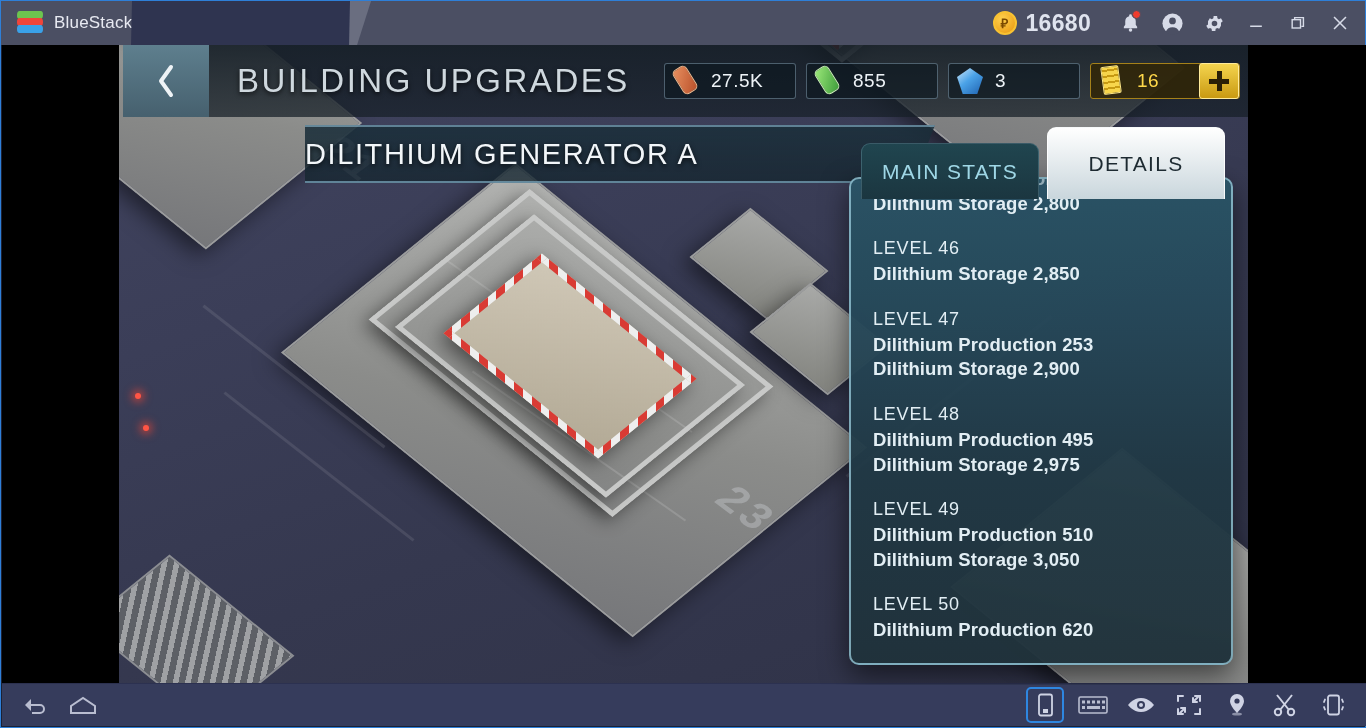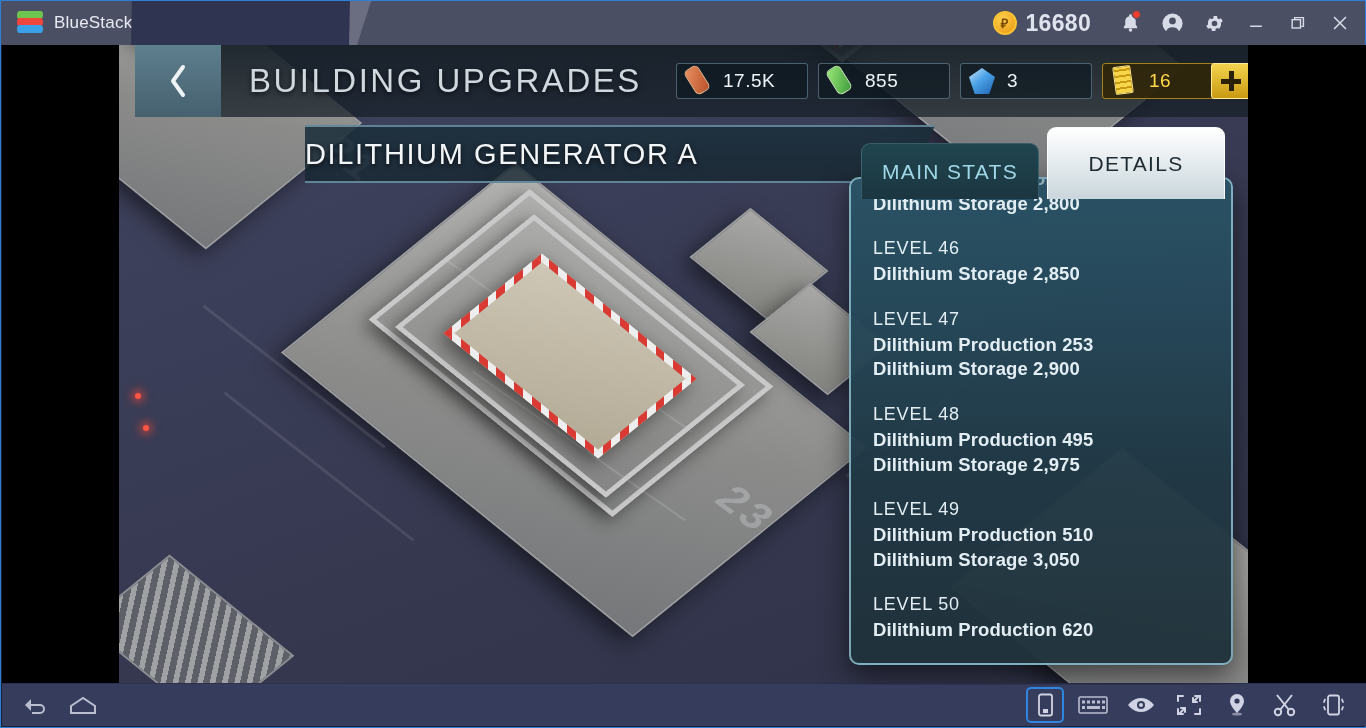--- a/index.html
+++ b/index.html
@@ -144,21 +144,21 @@
     position: absolute;
     background: repeating-linear-gradient(55deg,#9fa1a4 0 5px,#5d6066 5px 11px);
     transform: rotate(45deg) skew(-6deg,-6deg);
     border: 2px solid #8c8e92;
   }
   .redlight { position: absolute; width: 6px; height: 6px; border-radius: 50%;
               background: #ff5545; box-shadow: 0 0 8px 3px rgba(255,70,50,.65); }
 
   
   .ghead {
-    position: absolute; top: 0; left: 16px; width: 1129px; height: 72px;
+    position: absolute; top: 0; left: 4px; width: 1129px; height: 72px;
     background: linear-gradient(180deg, rgba(22,31,39,.92), rgba(22,31,39,.72));
     display: flex; align-items: center;
   }
   .back-btn {
     width: 86px; height: 72px; flex: 0 0 auto;
     background: linear-gradient(180deg,#5e7f8e,#46606e);
     display: flex; align-items: center; justify-content: center;
     cursor: pointer;
   }
   .back-btn svg { display: block; }
@@ -434,21 +434,21 @@
             <path d="M18 6 L8 20 L18 34"></path>
           </svg>
         </div>
         <div class="ghead-title">BUILDING UPGRADES</div>
 
         <div class="res-bar">
           <div class="res">
             <div class="res-ico">
                 <div class="ico-parsteel"></div>
               </div>
-            <div class="res-val">17.5K</div>
+            <div class="res-val">27.5K</div>
           </div>
           <div class="res">
             <div class="res-ico">
                 <div class="ico-tritanium"></div>
               </div>
             <div class="res-val">855</div>
           </div>
           <div class="res">
             <div class="res-ico">
                 <div class="ico-dilithium"></div>

